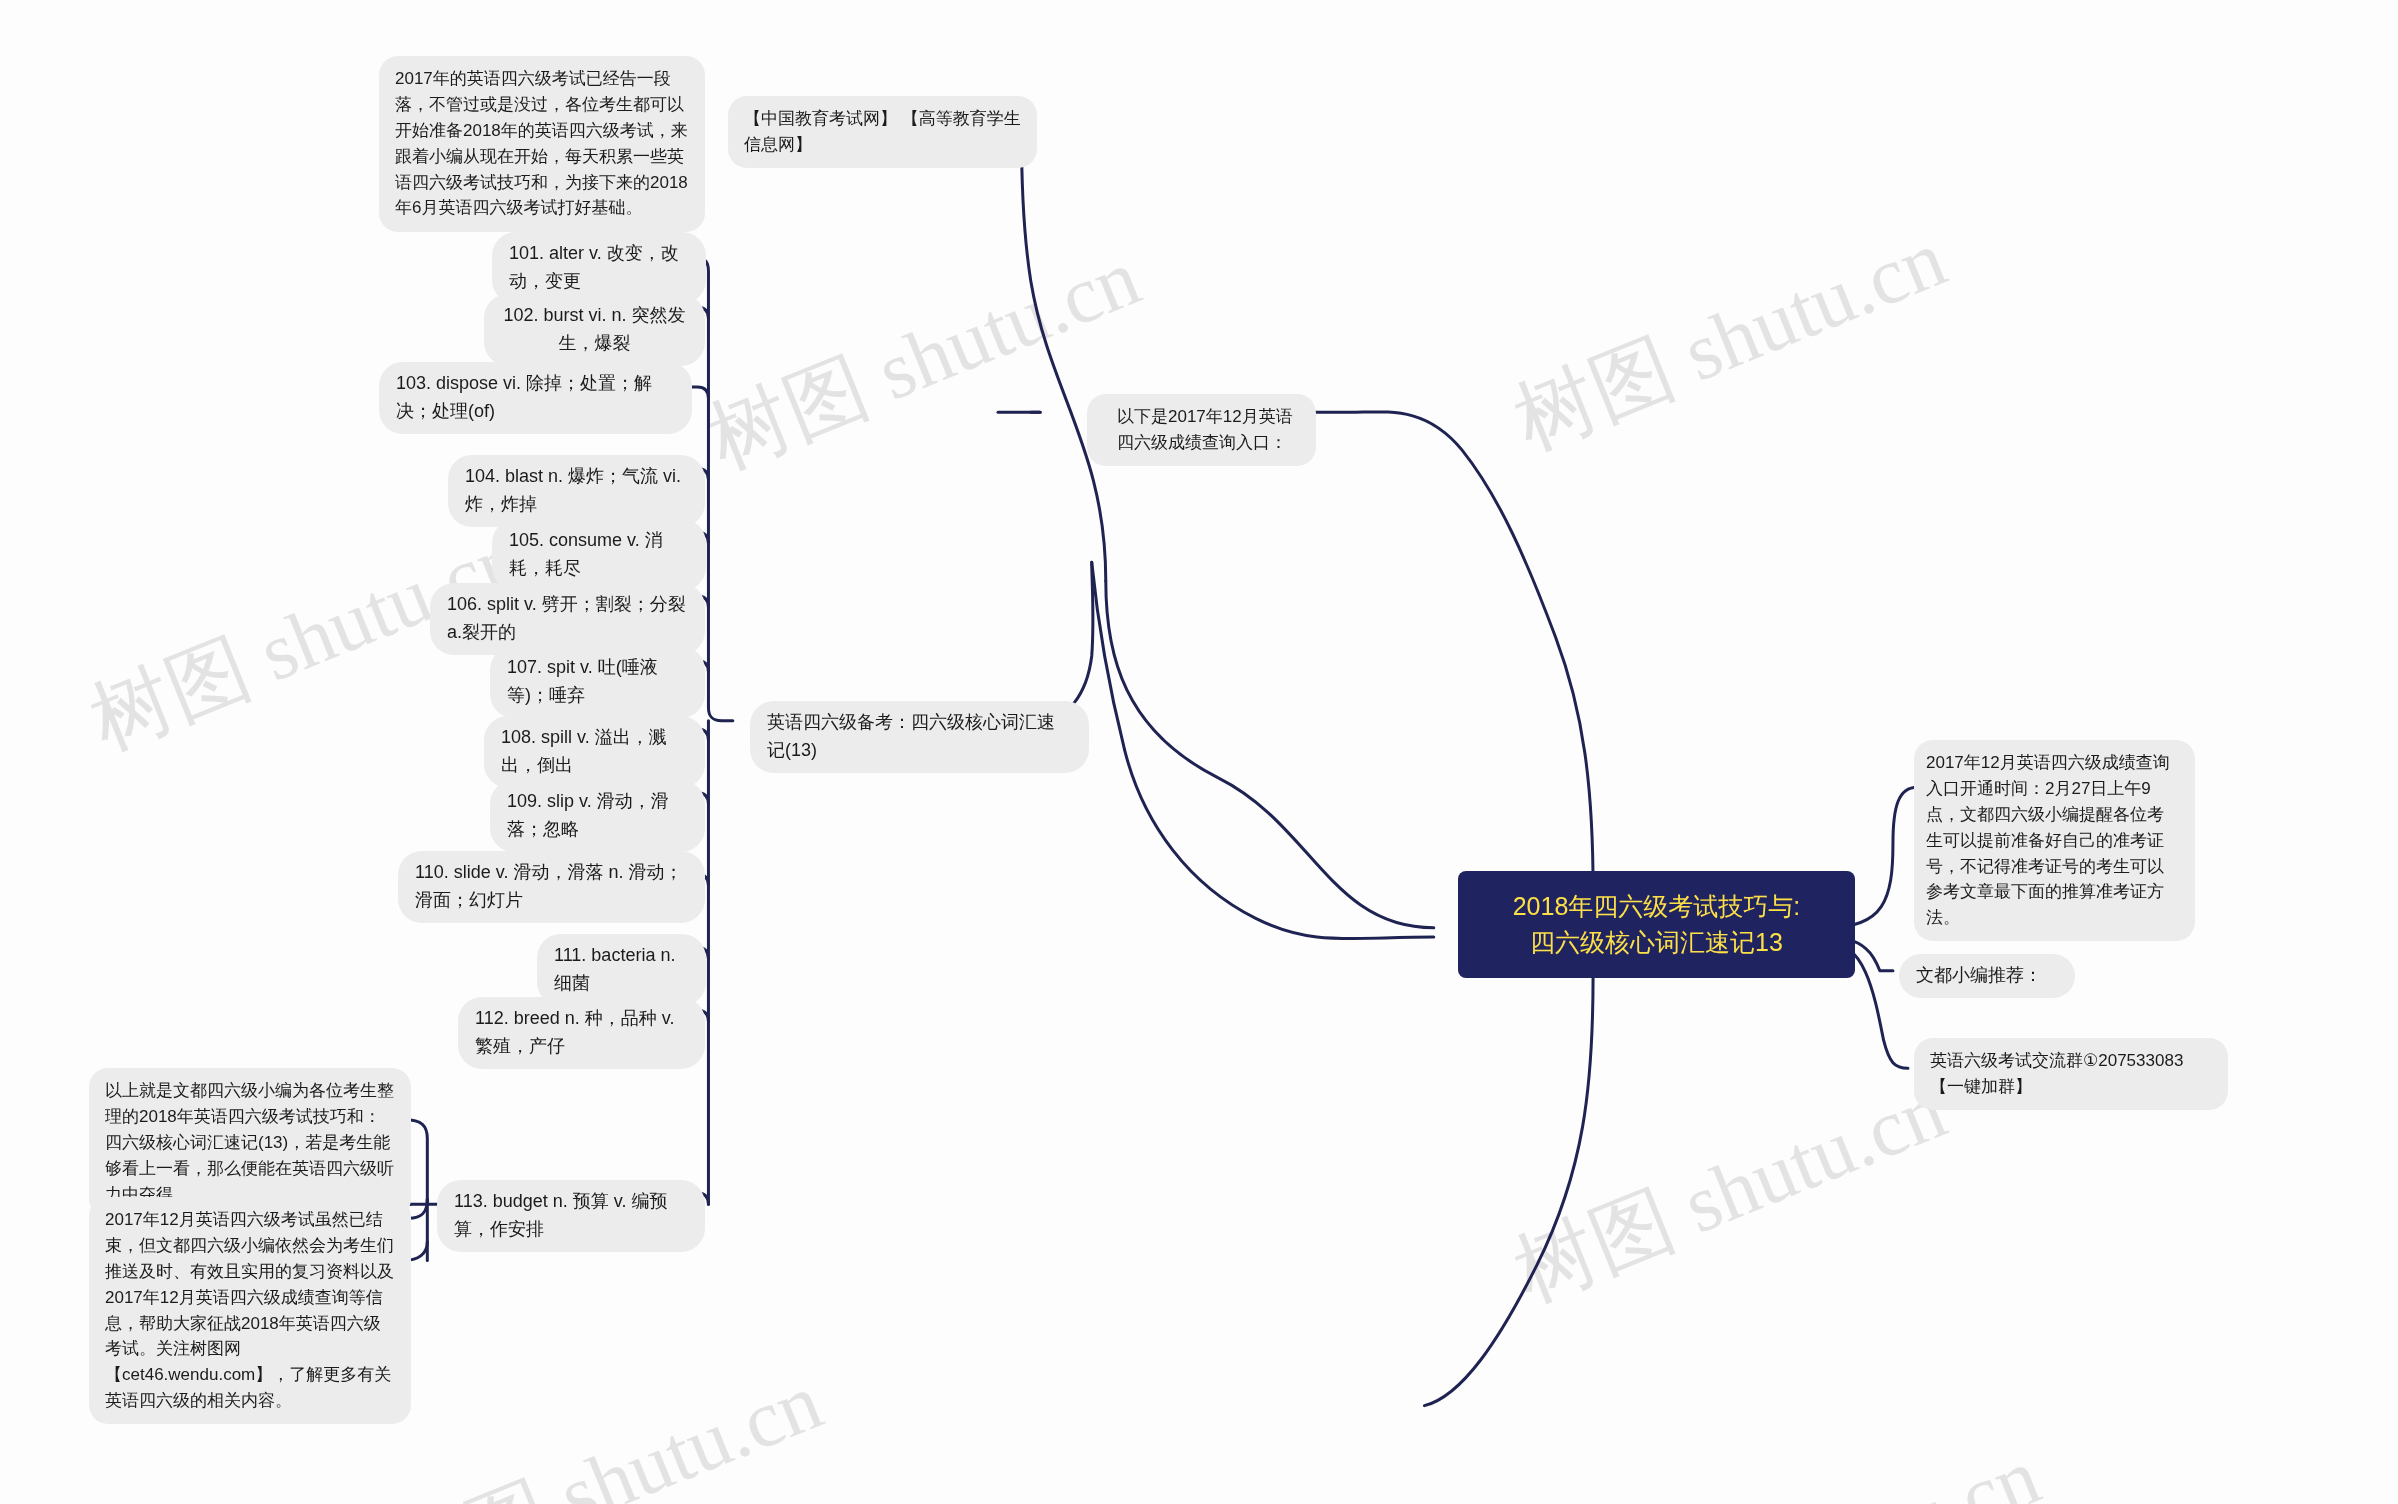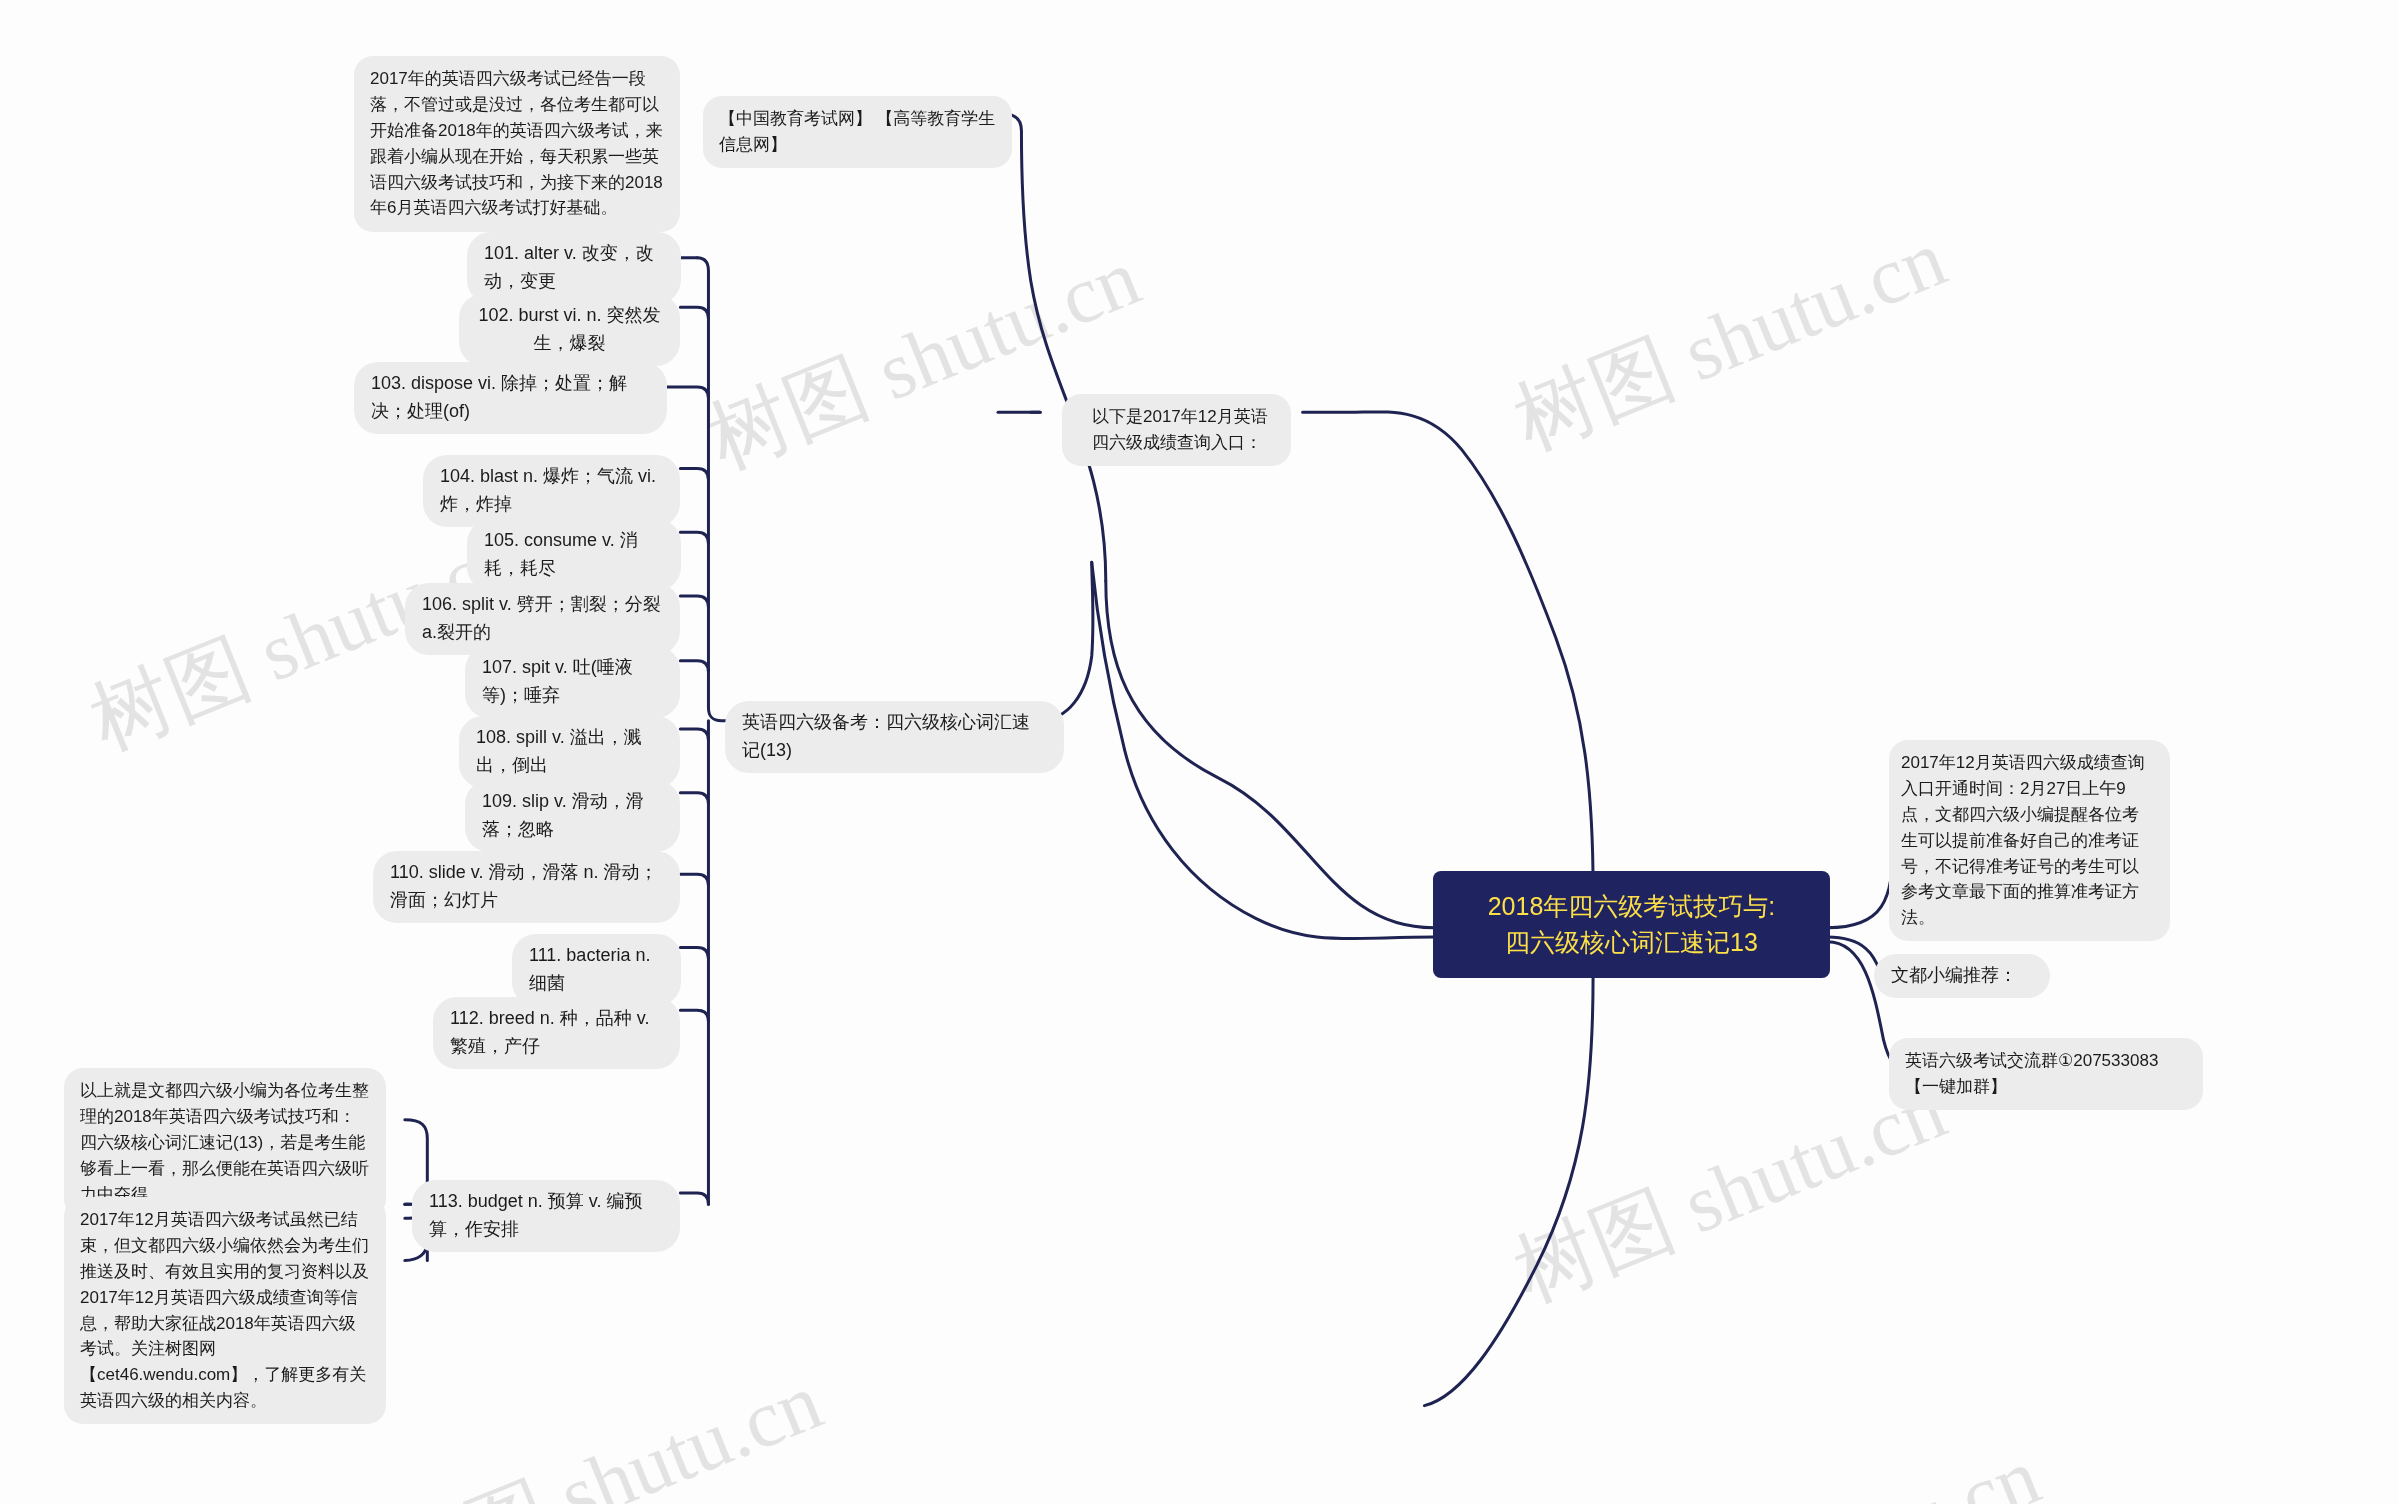--- a/index.html
+++ b/index.html
@@ -48,20 +48,21 @@
     position: absolute;
     z-index: 3;
     box-sizing: border-box;
     background: #ececec;
     border-radius: 24px;
     color: #1b1b1b;
     font-size: 18px;
     line-height: 1.52;
     padding: 8.4px 17px;
     word-break: break-word;
+    margin-left: 25px;
   }
   .node.para {
     border-radius: 19px;
     padding: 10.3px 16px;
     font-size: 17px;
     line-height: 1.52;
   }
   .node.root {
     background: #1f2360;
     color: #fde047;
@@ -144,21 +145,21 @@
 
       <path d="M1700,1040 C1700,1160 1690,1250 1640,1350 C1600,1430 1560,1490 1520,1500"></path>
 
       <path d="M1700,950 C1700,840 1690,760 1660,680 C1630,600 1600,530 1560,480 C1520,432 1480,440 1440,440 L1390,440"></path>
 
     </g>
   </svg>
 
   <div class="node para" style="left:354px; top:56px; width:326px;">2017年的英语四六级考试已经告一段落，不管过或是没过，各位考生都可以开始准备2018年的英语四六级考试，来跟着小编从现在开始，每天积累一些英语四六级考试技巧和，为接下来的2018年6月英语四六级考试打好基础。</div>
 
-  <div class="node para" style="left:703px; top:96px; width:309px;font-family:Liberation Serif, serif;">【中国教育考试网】 【高等教育学生信息网】</div>
+  <div class="node para" style="left:703px; top:96px; width:309px;">【中国教育考试网】 【高等教育学生信息网】</div>
 
   <div class="node vocab" style="left:467px; top:232px; width:214px;">101. alter v. 改变，改动，变更</div>
   <div class="node vocab" style="left:459px; top:294px; width:221px;text-align:center;">102. burst vi. n. 突然发生，爆裂</div>
   <div class="node vocab" style="left:354px; top:362px; width:313px;">103. dispose vi. 除掉；处置；解决；处理(of)</div>
   <div class="node vocab" style="left:423px; top:455px; width:257px;">104. blast n. 爆炸；气流 vi. 炸，炸掉</div>
   <div class="node vocab" style="left:467px; top:519px; width:214px;">105. consume v. 消耗，耗尽</div>
   <div class="node vocab" style="left:405px; top:583px; width:275px;">106. split v. 劈开；割裂；分裂 a.裂开的</div>
   <div class="node vocab" style="left:465px; top:646px; width:215px;">107. spit v. 吐(唾液等)；唾弃</div>
   <div class="node vocab" style="left:459px; top:716px; width:221px;">108. spill v. 溢出，溅出，倒出</div>
   <div class="node vocab" style="left:465px; top:780px; width:215px;">109. slip v. 滑动，滑落；忽略</div>

